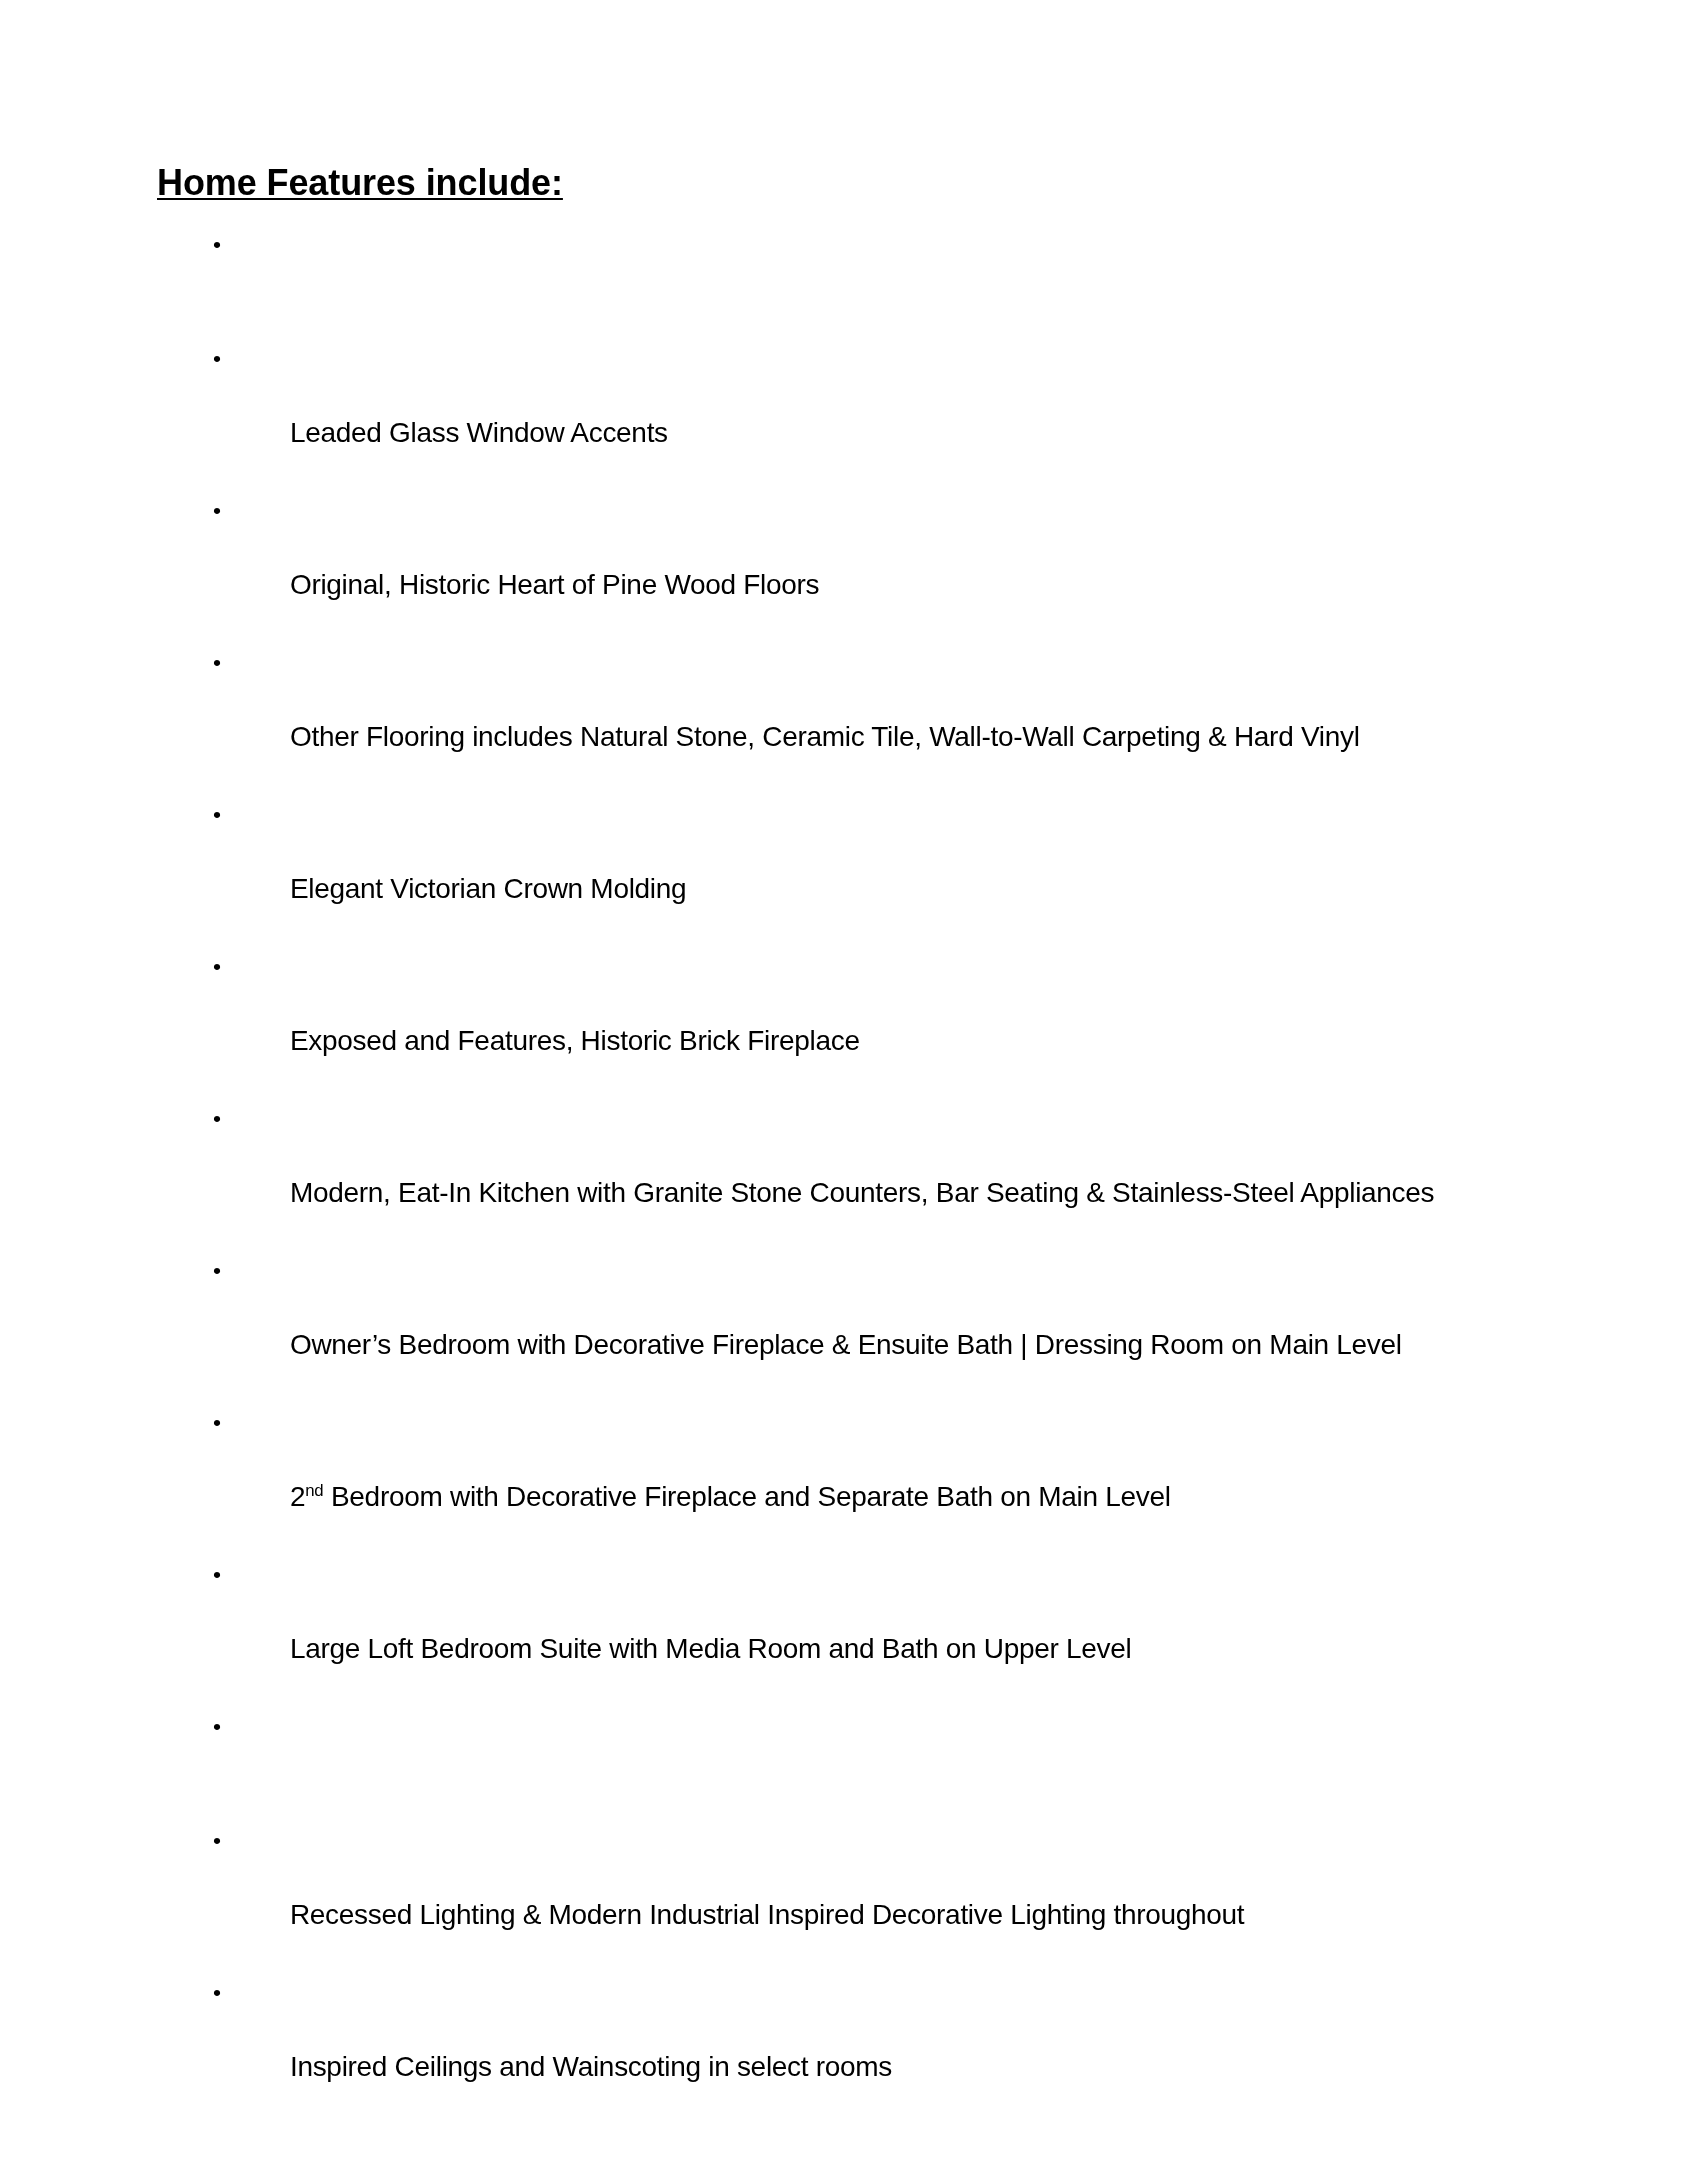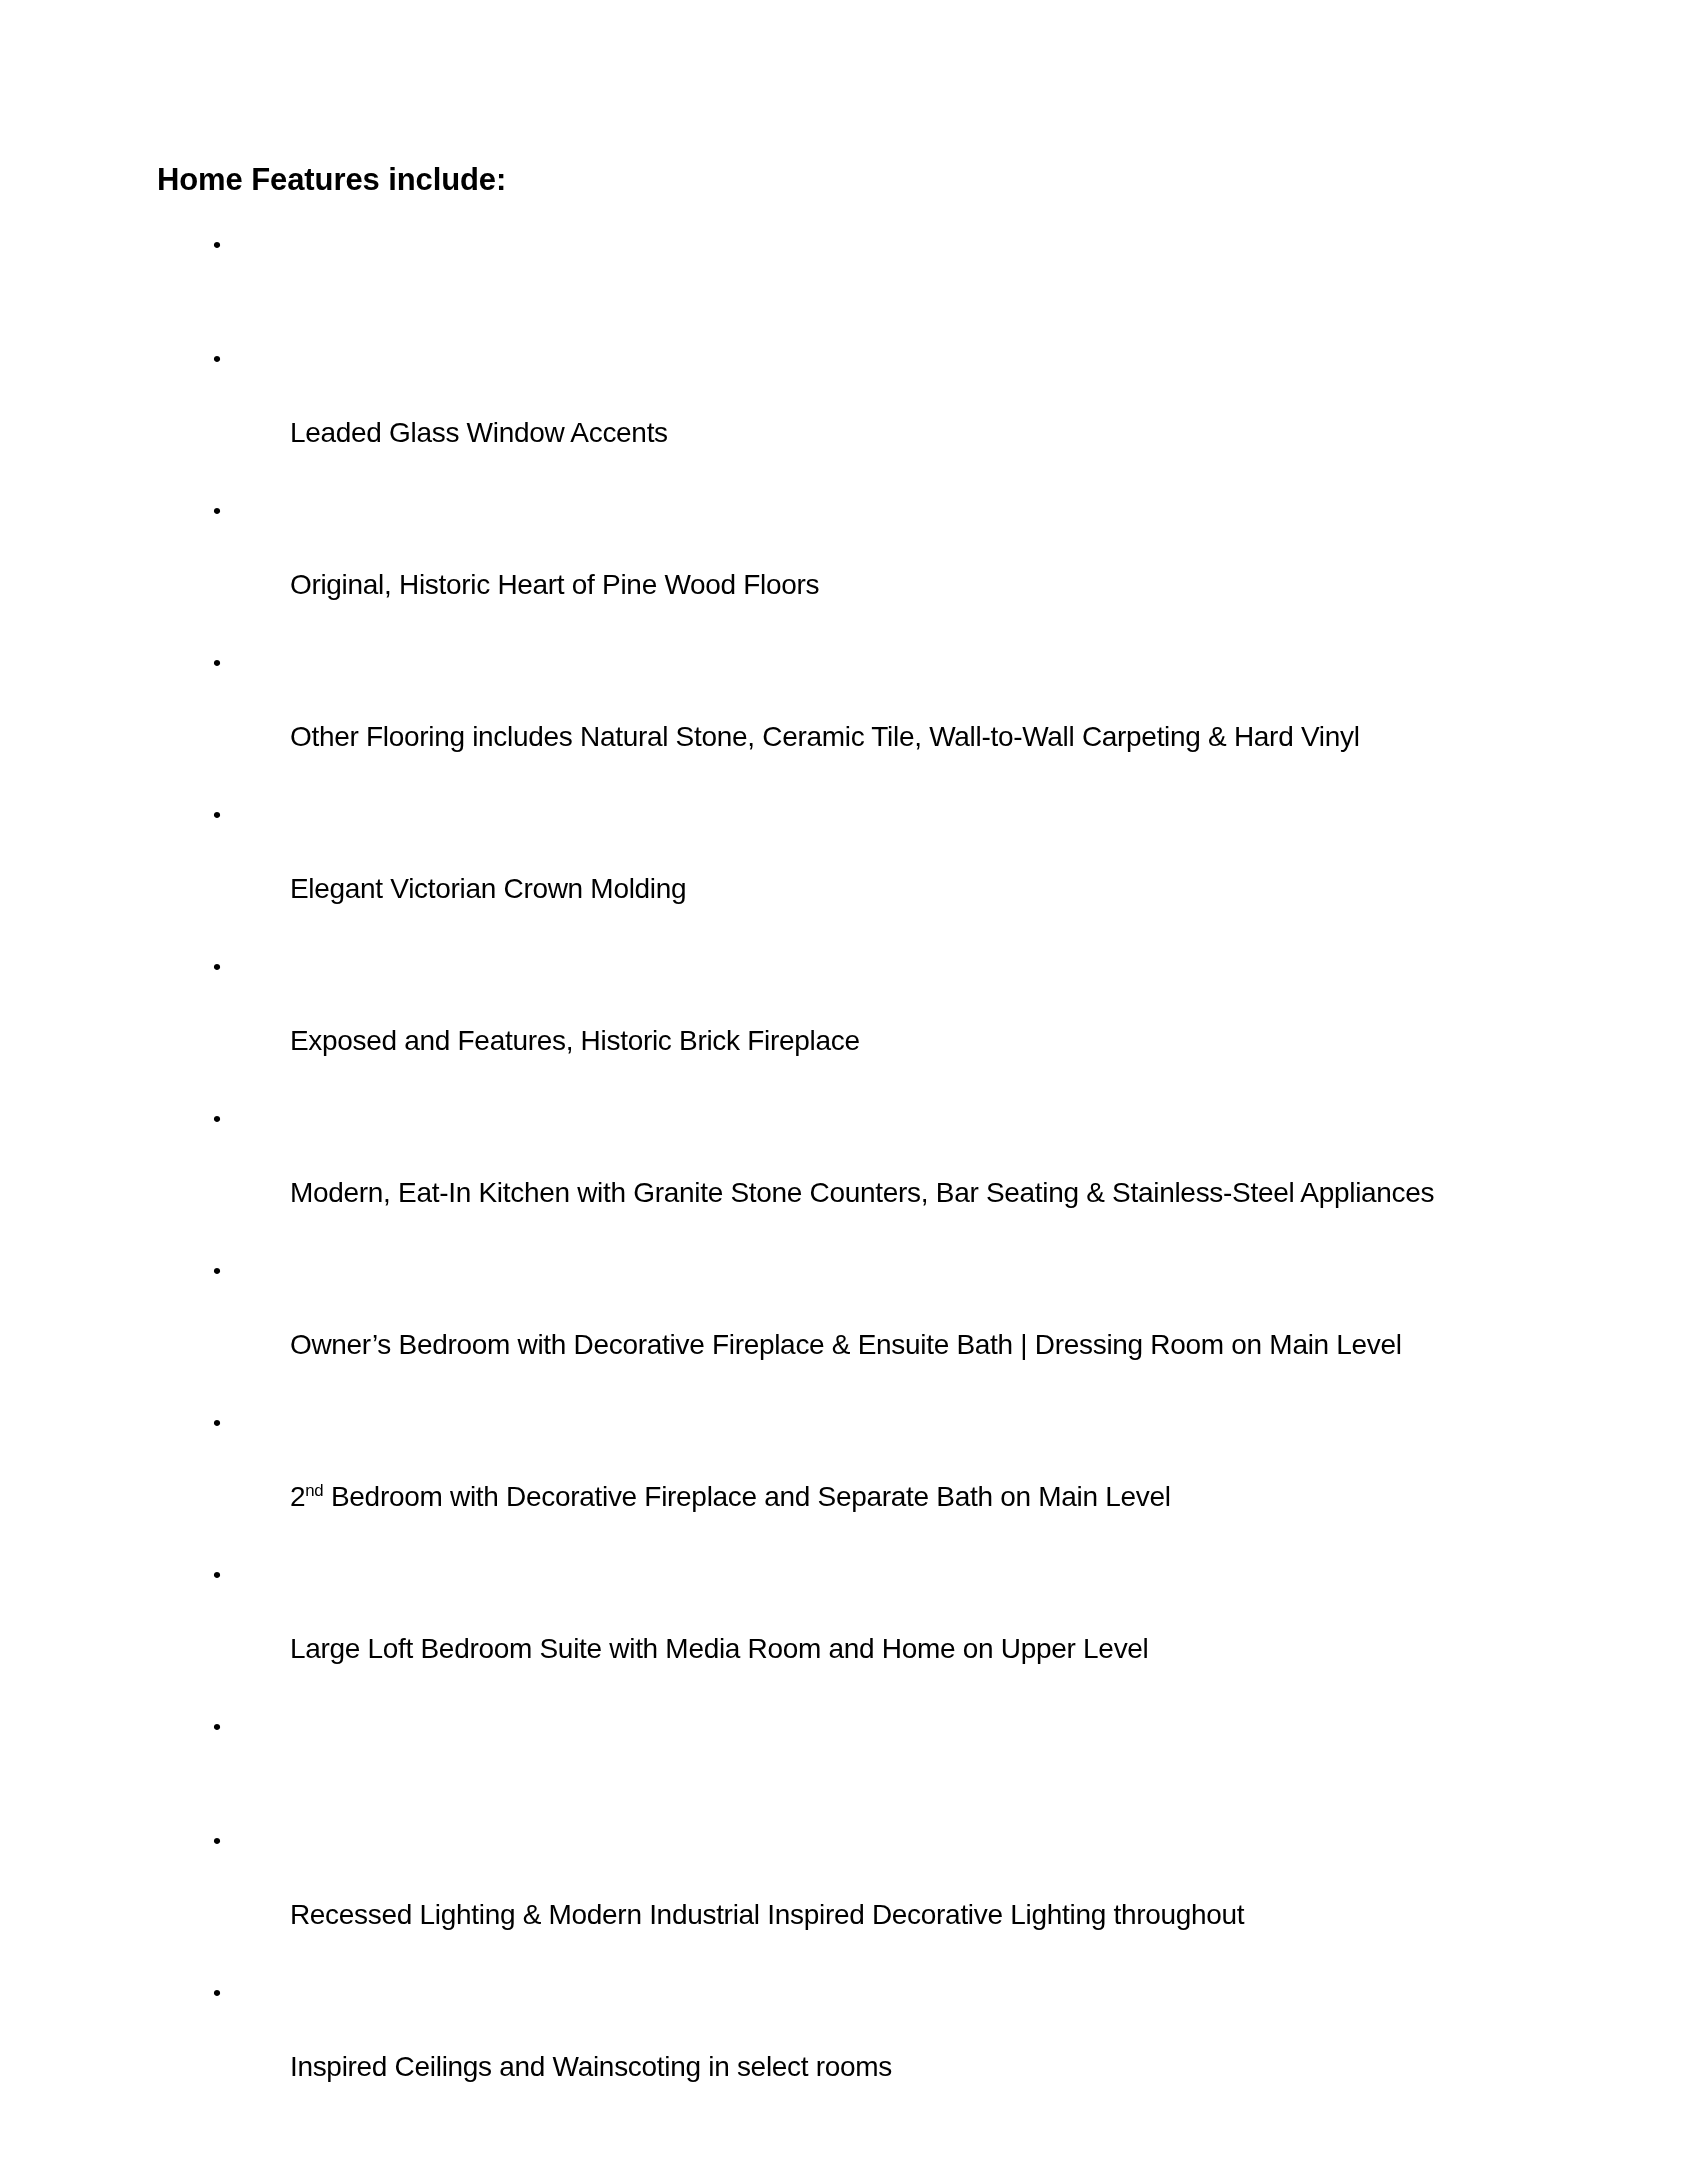--- a/index.html
+++ b/index.html
@@ -18,24 +18,25 @@
   .page {
     position: absolute;
     inset: 0;
     background: #ffffff;
   }
   .title {
     position: absolute;
     left: 157px;
     top: 162px;
     margin: 0;
-    font-size: 31px;
+    font-size: 36px;
     line-height: 1.15;
     font-weight: 700;
     letter-spacing: -0.1px;
+    text-decoration: underline;
     text-decoration-thickness: 2.2px;
     text-underline-offset: 2.9px;
     white-space: pre;
   }
   ul.features {
     position: absolute;
     left: 0;
     top: 224px;
     margin: 0;
     padding: 0;
@@ -98,21 +99,21 @@
       <li class="feature">
     <span class="bullet">•</span>
     <span class="feature-text">Owner’s Bedroom with Decorative Fireplace &amp; Ensuite Bath | Dressing Room on Main Level</span>
   </li>
       <li class="feature">
     <span class="bullet">•</span>
     <span class="feature-text"><span>2</span><sup class="ord">nd</sup><span> Bedroom with Decorative Fireplace and Separate Bath on Main Level</span></span>
   </li>
       <li class="feature">
     <span class="bullet">•</span>
-    <span class="feature-text">Large Loft Bedroom Suite with Media Room and Home on Upper Level</span>
+    <span class="feature-text">Large Loft Bedroom Suite with Media Room and Bath on Upper Level</span>
   </li>
       <li class="feature">
     <span class="bullet">•</span>
   </li>
       <li class="feature">
     <span class="bullet">•</span>
     <span class="feature-text">Recessed Lighting &amp; Modern Industrial Inspired Decorative Lighting throughout</span>
   </li>
       <li class="feature">
     <span class="bullet">•</span>

